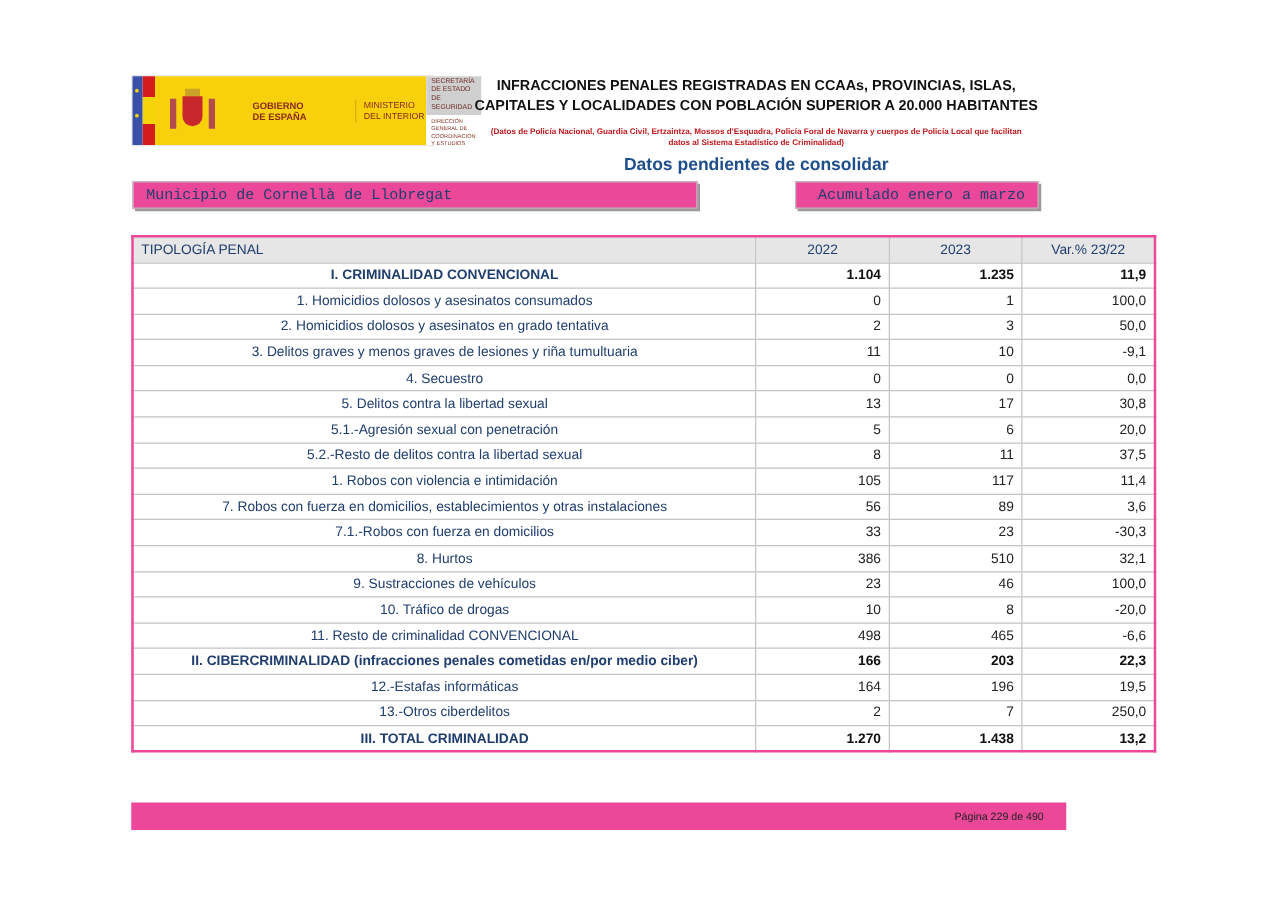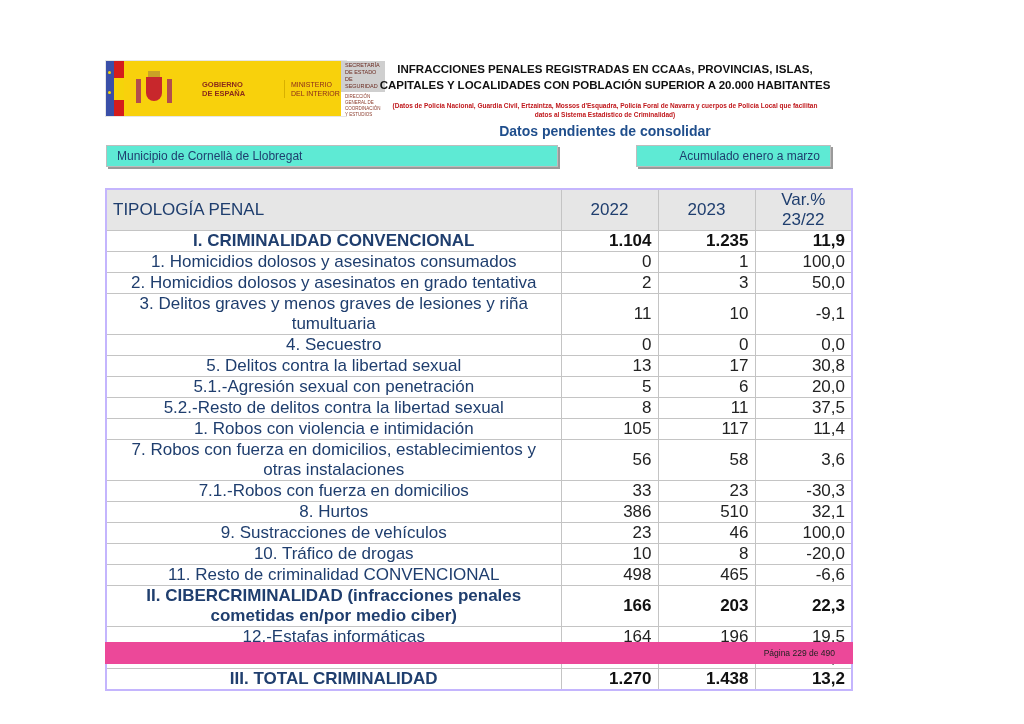--- a/index.html
+++ b/index.html
@@ -20,25 +20,25 @@
     .logo .gob { font-size: 7.5px; color: #8a2b1a; line-height: 9px; font-weight: bold; }
     .logo .minis { font-size: 7px; color: #8a2b1a; line-height: 9px; margin-left: 8px; padding-left: 6px; border-left: 1px solid #d8b000; }
     .logo .grey { flex: 1; background: #ffffff; display: flex; flex-direction: column; }
     .logo .grey .top { background: #cfcfcf; flex: 0 0 29px; font-size: 5.5px; color: #6b2a20; line-height: 7px; padding: 1px 4px; }
     .logo .grey .bot { font-size: 4.5px; color: #8a3a2a; line-height: 6px; padding: 2px 4px; }
 
     .title { position: absolute; left: 370px; top: 61px; width: 470px; text-align: center; font-size: 11.5px; font-weight: bold; color: #111; line-height: 16px; }
     .subtitle { position: absolute; left: 385px; top: 101px; width: 440px; text-align: center; font-size: 6.5px; font-weight: bold; color: #c0181c; line-height: 9px; }
     .pending { position: absolute; left: 370px; top: 123px; width: 470px; text-align: center; font-size: 14px; font-weight: bold; color: #1f4e8c; }
 
-    .box { position: absolute; background: #5eead4; border: 1px solid #bdbdbd; box-shadow: 2px 2px 0 #9a9a9a; font-size: 12px; color: #1f3e6e; display: flex; align-items: center; box-sizing: border-box; }
+    .box { position: absolute; background: #ec4899; border: 1px solid #bdbdbd; box-shadow: 2px 2px 0 #9a9a9a; font-size: 12px; color: #1f3e6e; display: flex; align-items: center; box-sizing: border-box; font-family: Liberation Mono, monospace; }
     .box.muni { left: 106px; top: 145px; width: 452px; height: 22px; padding-left: 10px; }
     .box.period { left: 636px; top: 145px; width: 195px; height: 22px; justify-content: flex-end; padding-right: 10px; }
 
-    table.crime { position: absolute; left: 105px; top: 188px; width: 748px; border-collapse: collapse; font-size: 17px; color: #1f3e6e; border: 2px solid #c4b5fd; }
+    table.crime { position: absolute; left: 105px; top: 188px; width: 820px; border-collapse: collapse; font-size: 11px; color: #1f3e6e; border: 2px solid #ec4899; }
     table.crime td, table.crime th { border: 1px solid #c4c4c4; height: 20.6px; padding: 0 6px; box-sizing: border-box; }
     table.crime th { background: #e6e6e6; font-weight: normal; color: #1f3e6e; height: 21px; }
     table.crime th.label { text-align: left; }
     table.crime th.num { text-align: center; }
     table.crime td.label { text-align: center; width: 455px; }
     table.crime td.num { text-align: right; color: #222; width: 97px; }
     table.crime td.var { width: 97px; }
     table.crime tr.bold td { font-weight: bold; }
     table.crime tr.bold td.num { color: #111; }
 
@@ -135,21 +135,21 @@
       </tr>
       <tr>
         <td class="label">1. Robos con violencia e intimidación</td>
         <td class="num">105</td>
         <td class="num">117</td>
         <td class="num var">11,4</td>
       </tr>
       <tr>
         <td class="label">7. Robos con fuerza en domicilios, establecimientos y otras instalaciones</td>
         <td class="num">56</td>
-        <td class="num">58</td>
+        <td class="num">89</td>
         <td class="num var">3,6</td>
       </tr>
       <tr>
         <td class="label">7.1.-Robos con fuerza en domicilios</td>
         <td class="num">33</td>
         <td class="num">23</td>
         <td class="num var">-30,3</td>
       </tr>
       <tr>
         <td class="label">8. Hurtos</td>

